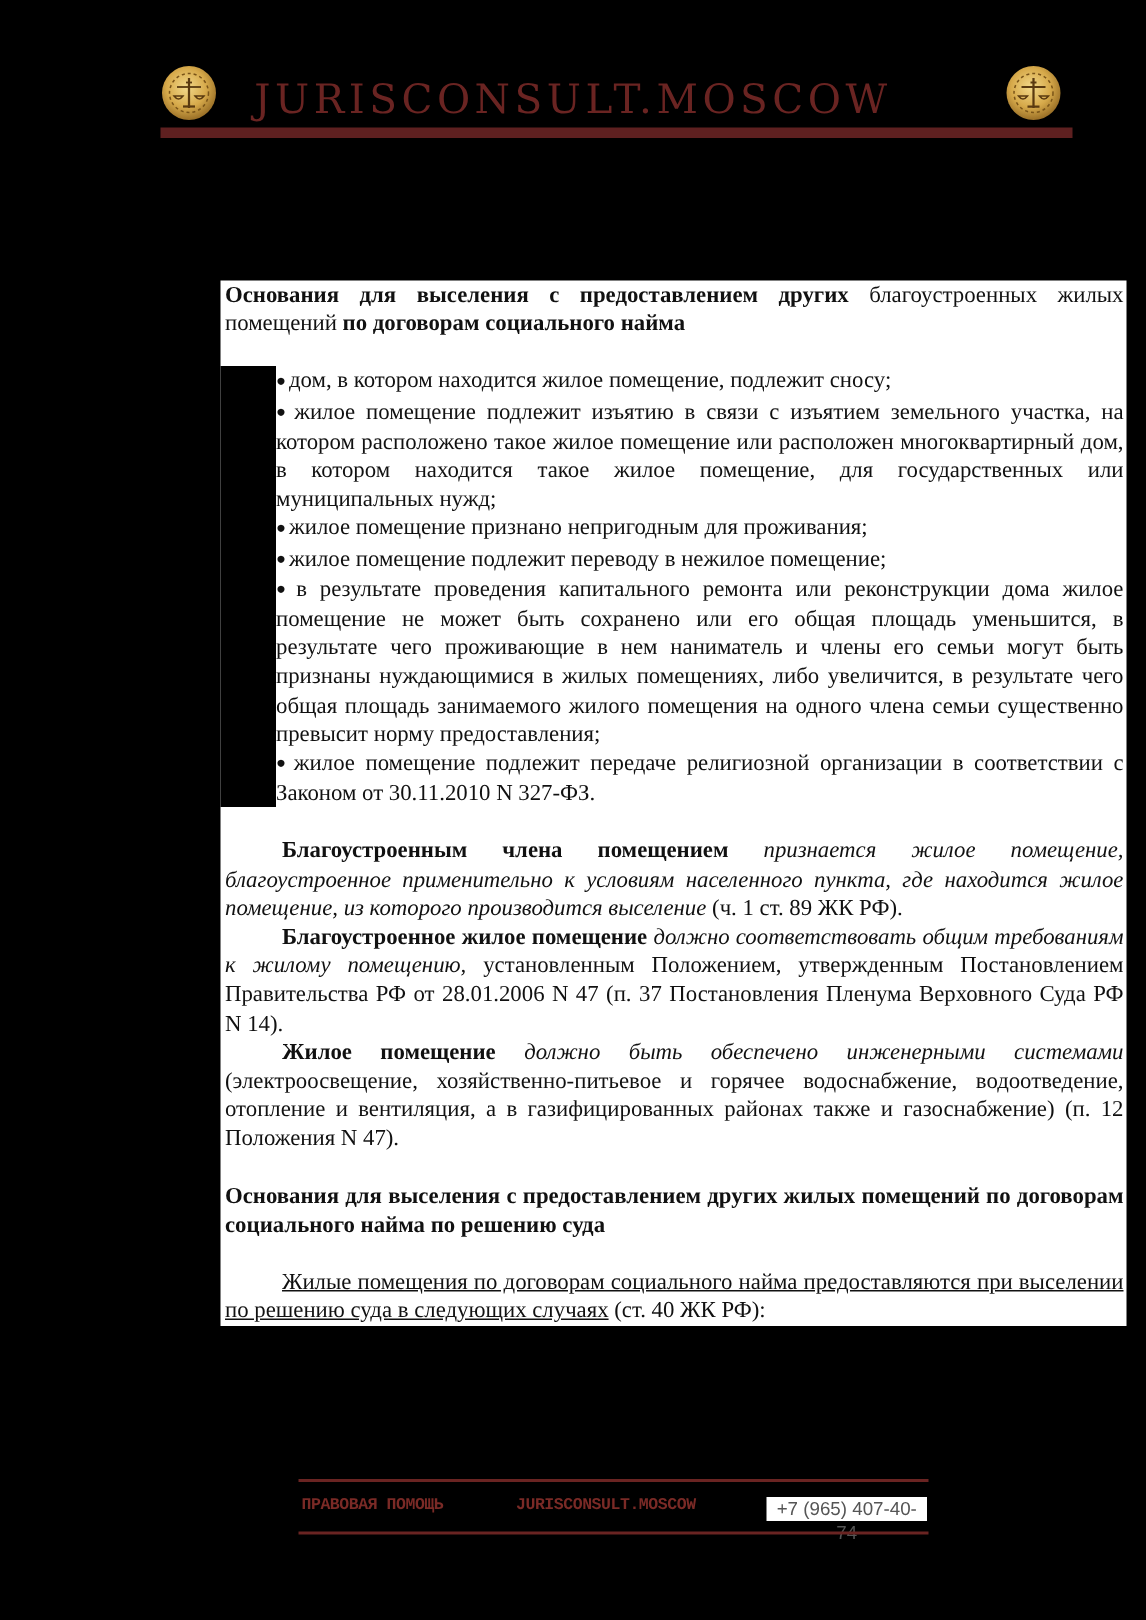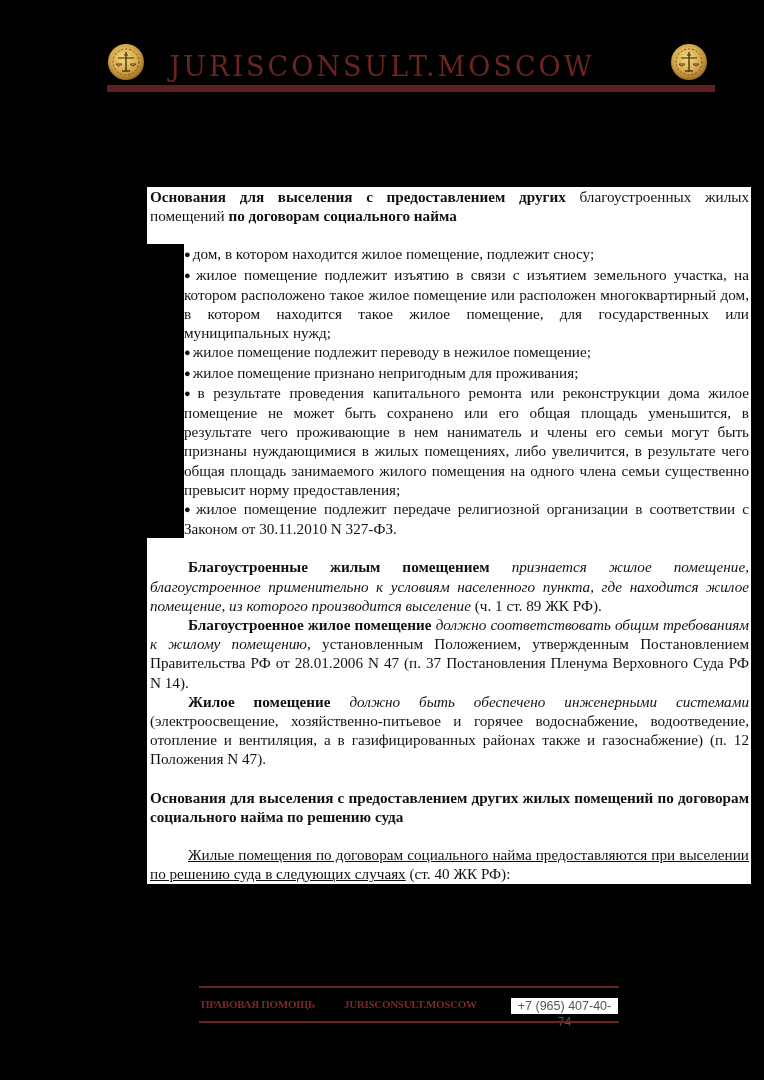--- a/index.html
+++ b/index.html
@@ -20,21 +20,21 @@
   .ind { text-indent:38px; }
   .gap { height:19px; }
   u { text-decoration:underline; }
   .list-wrap { display:flex; }
   .list-gutter { width:37px; background:#000; flex:none; }
   .list { flex:1; padding-right:2px; }
   .li { text-align:justify; }
   .li .dot { font-size:11px; vertical-align:1px; margin-right:2px; }
 
   .fline { position:absolute; left:199px; width:420px; height:2px; background:#6a2422; }
-  .ftext { position:absolute; top:998px; font-family:Liberation Serif, serif; font-weight:bold;
+  .ftext { position:absolute; top:998px; font-family:Liberation Mono, monospace; font-weight:bold;
            font-size:11px; color:#7a2a26; letter-spacing:-0.3px;text-align:center; }
   .phone { position:absolute; left:511px; top:998px; width:107px; height:16px; background:#fff;
            font-family:"Liberation Sans", sans-serif; font-size:12.5px; color:#555; line-height:16px; text-align:center; }
 </style>
 </head>
 <body>
 
 <div class="logo" id="logo-left">
   <svg width="36" height="36" viewBox="0 0 36 36">
     <circle cx="18" cy="18" r="13" fill="none" stroke="#7a5418" stroke-width="1" stroke-dasharray="2 2"></circle>
@@ -63,29 +63,29 @@
 <div class="page">
   <div class="blk p">
     <b>Основания для выселения с предоставлением других</b><span> благоустроенных жилых помещений </span><b>по договорам социального найма</b>
   </div>
   <div class="gap"></div>
   <div class="blk list-wrap">
     <div class="list-gutter"></div>
     <div class="list">
       <div class="li"><span class="dot">●</span><span>дом, в котором находится жилое помещение, подлежит сносу;</span></div>
       <div class="li"><span class="dot">●</span><span>жилое помещение подлежит изъятию в связи с изъятием земельного участка, на котором расположено такое жилое помещение или расположен многоквартирный дом, в котором находится такое жилое помещение, для государственных или муниципальных нужд;</span></div>
+      <div class="li"><span class="dot">●</span><span>жилое помещение признано непригодным для проживания;</span></div>
       <div class="li"><span class="dot">●</span><span>жилое помещение подлежит переводу в нежилое помещение;</span></div>
-      <div class="li"><span class="dot">●</span><span>жилое помещение признано непригодным для проживания;</span></div>
       <div class="li"><span class="dot">●</span><span>в результате проведения капитального ремонта или реконструкции дома жилое помещение не может быть сохранено или его общая площадь уменьшится, в результате чего проживающие в нем наниматель и члены его семьи могут быть признаны нуждающимися в жилых помещениях, либо увеличится, в результате чего общая площадь занимаемого жилого помещения на одного члена семьи существенно превысит норму предоставления;</span></div>
       <div class="li"><span class="dot">●</span><span>жилое помещение подлежит передаче религиозной организации в соответствии с Законом от 30.11.2010 N 327-ФЗ.</span></div>
     </div>
   </div>
   <div class="gap"></div>
   <div class="blk p ind">
-    <b>Благоустроенные жилым помещением</b><i> признается жилое помещение, благоустроенное применительно к условиям населенного пункта, где находится жилое помещение, из которого производится выселение</i><span> (ч. 1 ст. 89 ЖК РФ).</span>
+    <b>Благоустроенным члена помещением</b><i> признается жилое помещение, благоустроенное применительно к условиям населенного пункта, где находится жилое помещение, из которого производится выселение</i><span> (ч. 1 ст. 89 ЖК РФ).</span>
   </div>
   <div class="blk p ind">
     <b>Благоустроенное жилое помещение</b><i> должно соответствовать общим требованиям к жилому помещению,</i><span> установленным Положением, утвержденным Постановлением Правительства РФ от 28.01.2006 N 47 (п. 37 Постановления Пленума Верховного Суда РФ N 14).</span>
   </div>
   <div class="blk p ind">
     <b>Жилое помещение</b><i> должно быть обеспечено инженерными системами</i><span> (электроосвещение, хозяйственно-питьевое и горячее водоснабжение, водоотведение, отопление и вентиляция, а в газифицированных районах также и газоснабжение) (п. 12 Положения N 47).</span>
   </div>
   <div class="gap"></div>
   <div class="blk p">
     <b>Основания для выселения с предоставлением других жилых помещений по договорам социального найма по решению суда</b>

